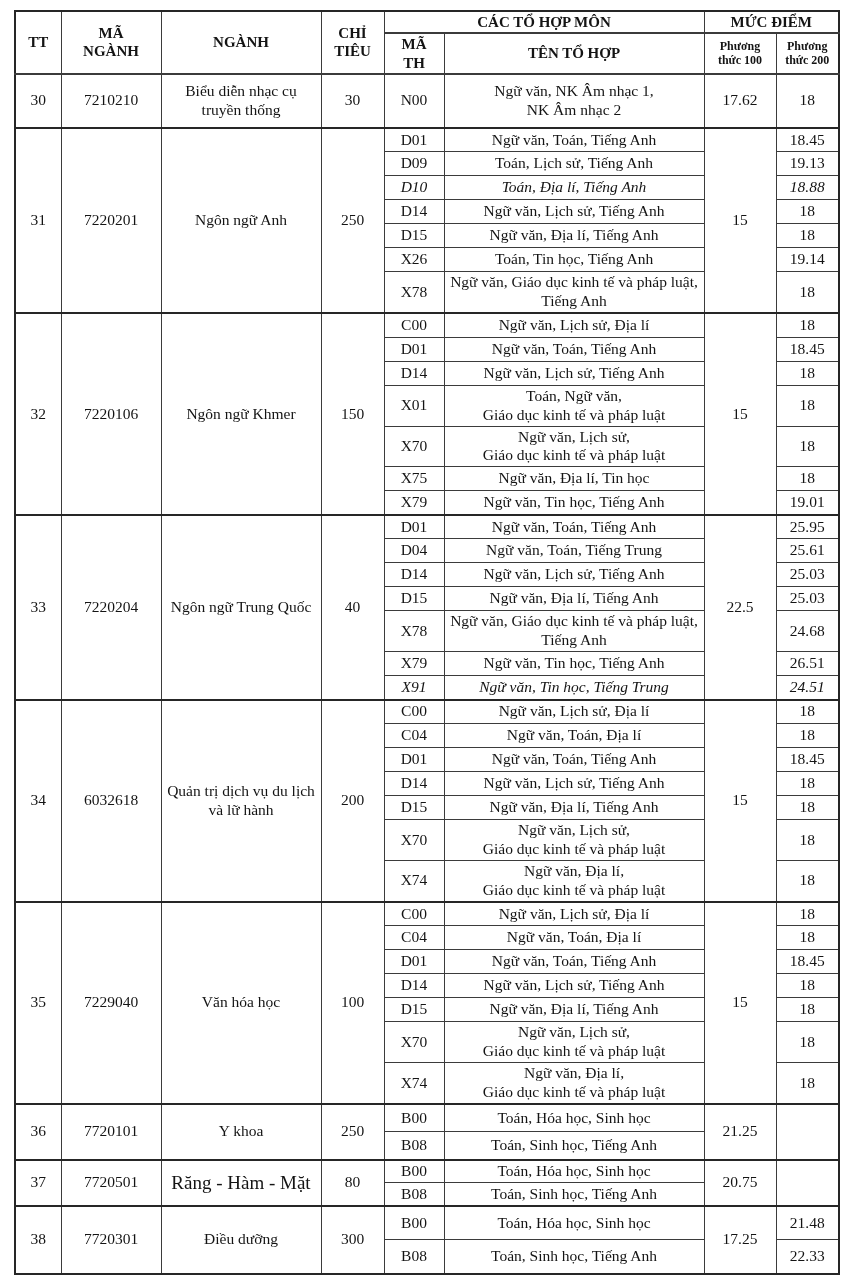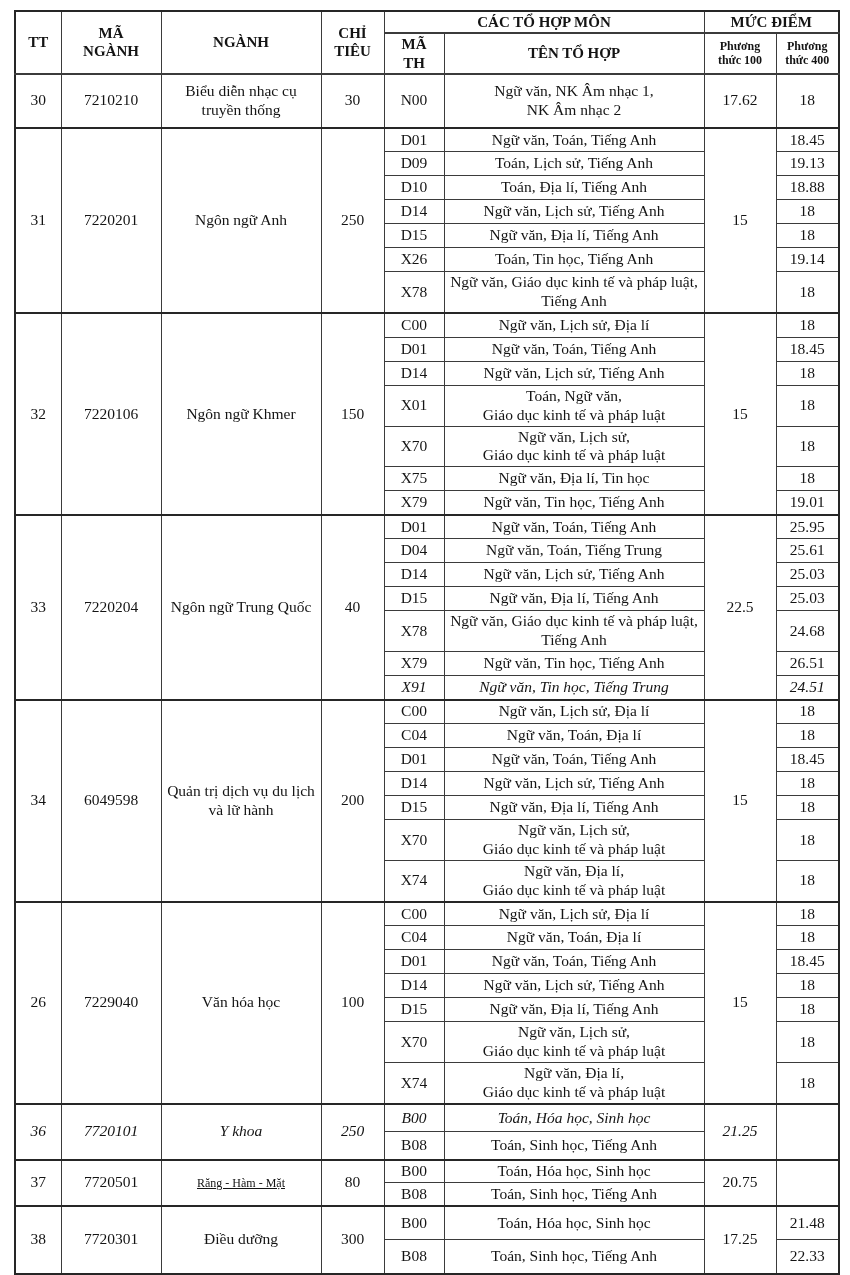--- a/index.html
+++ b/index.html
@@ -34,21 +34,21 @@
     font-weight: bold;
     font-size: 15px;
     border-bottom-width: 2px;
   }
   .adm thead tr.hrow-1 { height: 20px; }
   .adm thead tr.hrow-2 { height: 34px; }
   .adm thead th.pt-head { font-size: 12px; line-height: 1.15; }
   .prewrap { white-space: pre-line; }
   .combo-name { white-space: pre-line; }
   .adm tbody tr.group-start td { border-top: 2px solid #262626; }
-  .adm td.small-name { font-size: 12px; text-decoration: underline; }
+  .adm td.small-name { font-size: 19px; }
 </style>
 </head>
 <body>
 
 <div class="sheet">
   <table class="adm">
     <colgroup>
       <col style="width:46px">
       <col style="width:100px">
       <col style="width:160px">
@@ -67,21 +67,21 @@
         <th rowspan="2" class="prewrap">CHỈ
 TIÊU</th>
         <th colspan="2">CÁC TỔ HỢP MÔN</th>
         <th colspan="2">MỨC ĐIỂM</th>
       </tr>
       <tr class="hrow-2">
         <th class="prewrap">MÃ
 TH</th>
         <th>TÊN TỔ HỢP</th>
         <th class="pt-head">Phương thức 100</th>
-        <th class="pt-head">Phương thức 400</th>
+        <th class="pt-head">Phương thức 200</th>
       </tr>
     </thead>
     <tbody id="table-body">
         <tr class="group-start" style="height: 54px;">
           <td>30</td>
           <td>7210210</td>
           <td>Biểu diễn nhạc cụ truyền thống</td>
           <td>30</td>
           <td>N00</td>
           <td class="combo-name">Ngữ văn, NK Âm nhạc 1,
@@ -97,21 +97,21 @@
           <td>D01</td>
           <td class="combo-name">Ngữ văn, Toán, Tiếng Anh</td>
           <td rowspan="7">15</td>
           <td>18.45</td>
         </tr>
         <tr style="height: 24px;">
           <td>D09</td>
           <td class="combo-name">Toán, Lịch sử, Tiếng Anh</td>
           <td>19.13</td>
         </tr>
-        <tr style="height: 24px;">
+        <tr style="height: 24px; font-style: italic;">
           <td>D10</td>
           <td class="combo-name">Toán, Địa lí, Tiếng Anh</td>
           <td>18.88</td>
         </tr>
         <tr style="height: 24px;">
           <td>D14</td>
           <td class="combo-name">Ngữ văn, Lịch sử, Tiếng Anh</td>
           <td>18</td>
         </tr>
         <tr style="height: 24px;">
@@ -206,21 +206,21 @@
           <td class="combo-name">Ngữ văn, Tin học, Tiếng Anh</td>
           <td>26.51</td>
         </tr>
         <tr style="height: 24px; font-style: italic;">
           <td>X91</td>
           <td class="combo-name">Ngữ văn, Tin học, Tiếng Trung</td>
           <td>24.51</td>
         </tr>
         <tr class="group-start" style="height: 24px;">
           <td rowspan="7">34</td>
-          <td rowspan="7">6049598</td>
+          <td rowspan="7">6032618</td>
           <td rowspan="7">Quản trị dịch vụ du lịch và lữ hành</td>
           <td rowspan="7">200</td>
           <td>C00</td>
           <td class="combo-name">Ngữ văn, Lịch sử, Địa lí</td>
           <td rowspan="7">15</td>
           <td>18</td>
         </tr>
         <tr style="height: 24px;">
           <td>C04</td>
           <td class="combo-name">Ngữ văn, Toán, Địa lí</td>
@@ -247,21 +247,21 @@
 Giáo dục kinh tế và pháp luật</td>
           <td>18</td>
         </tr>
         <tr style="height: 40px;">
           <td>X74</td>
           <td class="combo-name">Ngữ văn, Địa lí,
 Giáo dục kinh tế và pháp luật</td>
           <td>18</td>
         </tr>
         <tr class="group-start" style="height: 24px;">
-          <td rowspan="7">26</td>
+          <td rowspan="7">35</td>
           <td rowspan="7">7229040</td>
           <td rowspan="7">Văn hóa học</td>
           <td rowspan="7">100</td>
           <td>C00</td>
           <td class="combo-name">Ngữ văn, Lịch sử, Địa lí</td>
           <td rowspan="7">15</td>
           <td>18</td>
         </tr>
         <tr style="height: 24px;">
           <td>C04</td>
@@ -288,21 +288,21 @@
           <td class="combo-name">Ngữ văn, Lịch sử,
 Giáo dục kinh tế và pháp luật</td>
           <td>18</td>
         </tr>
         <tr style="height: 40px;">
           <td>X74</td>
           <td class="combo-name">Ngữ văn, Địa lí,
 Giáo dục kinh tế và pháp luật</td>
           <td>18</td>
         </tr>
-        <tr class="group-start" style="height: 28px; font-style: italic;">
+        <tr class="group-start" style="height: 28px;">
           <td rowspan="2">36</td>
           <td rowspan="2">7720101</td>
           <td rowspan="2">Y khoa</td>
           <td rowspan="2">250</td>
           <td>B00</td>
           <td class="combo-name">Toán, Hóa học, Sinh học</td>
           <td rowspan="2">21.25</td>
           <td rowspan="2"></td>
         </tr>
         <tr style="height: 28px;">

